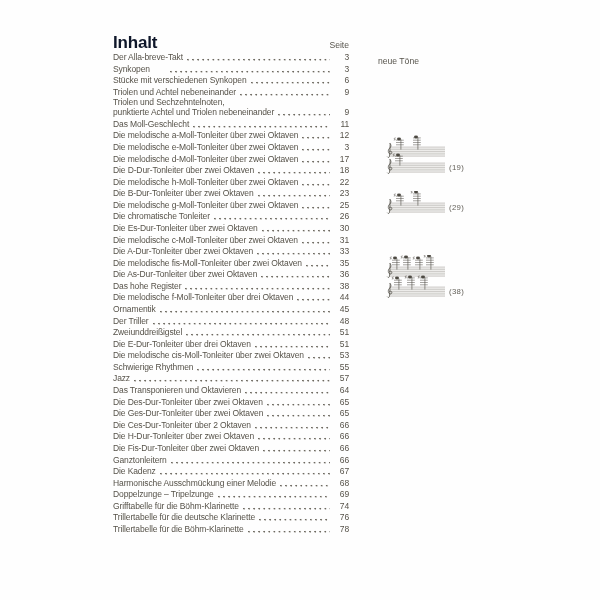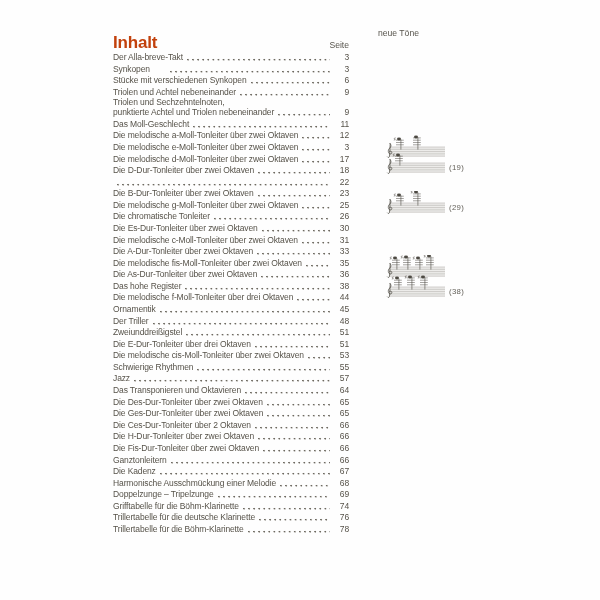--- a/index.html
+++ b/index.html
@@ -4,28 +4,28 @@
 <style>
   html,body{margin:0;padding:0;}
   body{
     width:600px;height:600px;position:relative;overflow:hidden;
     background:#ffffff;
     font-family:"Liberation Sans", sans-serif;
   }
   .page{position:absolute;inset:0;background:#fefefe;}
   .page-title{
     position:absolute;left:113px;top:33px;margin:0;
-    font-size:17px;font-weight:700;color:#c2410c;letter-spacing:-0.2px;
+    font-size:17px;font-weight:700;color:#0f172a;letter-spacing:-0.2px;
   }
   .seite-header{
     position:absolute;left:305px;top:40px;width:44px;text-align:right;
     font-size:8.6px;color:#57544c;
   }
   .neue-toene-header{
-    position:absolute;left:378px;top:28px;
+    position:absolute;left:378px;top:56px;
     font-size:8.6px;color:#57544c;
   }
   .toc-list{
     position:absolute;left:113px;top:51px;width:236px;
     display:flex;flex-direction:column;
   }
   .toc-row{
     display:flex;align-items:flex-end;height:11.58px;
     font-size:8.5px;color:#565249;letter-spacing:-0.12px;line-height:1;
   }
@@ -101,20 +101,21 @@
         <span class="toc-label">Die melodische d-Moll-Tonleiter über zwei Oktaven</span>
         <span class="toc-dots"></span>
         <span class="toc-page">17</span>
       </div>
       <div class="toc-row">
         <span class="toc-label">Die D-Dur-Tonleiter über zwei Oktaven</span>
         <span class="toc-dots"></span>
         <span class="toc-page">18</span>
       </div>
       <div class="toc-row">
+        <span class="toc-label">Die melodische h-Moll-Tonleiter über zwei Oktaven</span>
         <span class="toc-dots"></span>
         <span class="toc-page">22</span>
       </div>
       <div class="toc-row">
         <span class="toc-label">Die B-Dur-Tonleiter über zwei Oktaven</span>
         <span class="toc-dots"></span>
         <span class="toc-page">23</span>
       </div>
       <div class="toc-row">
         <span class="toc-label">Die melodische g-Moll-Tonleiter über zwei Oktaven</span>

